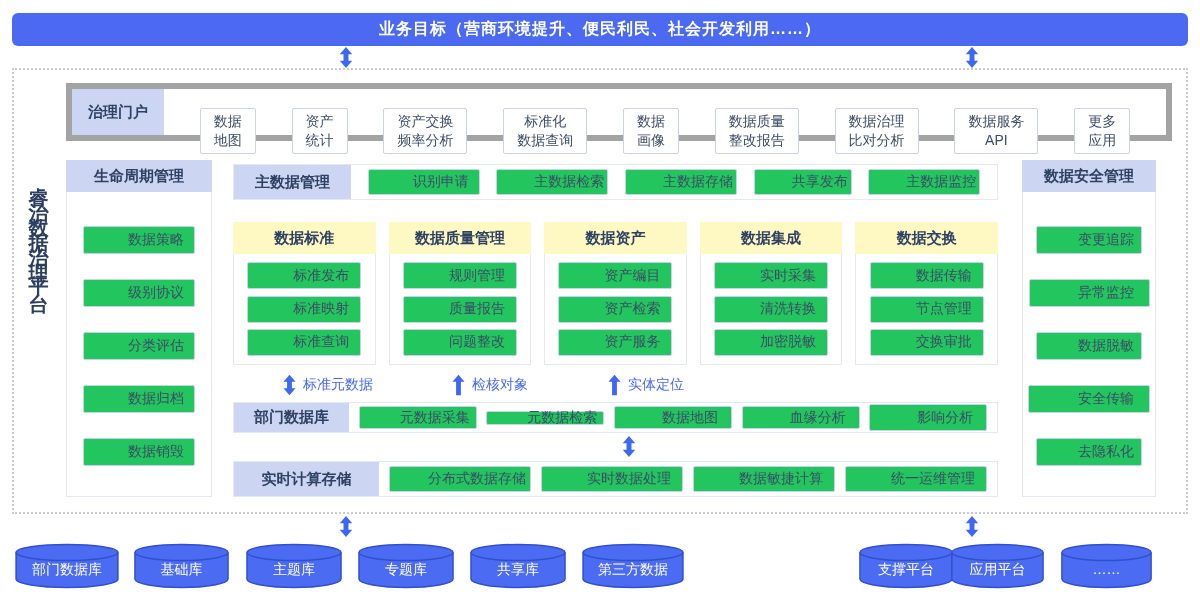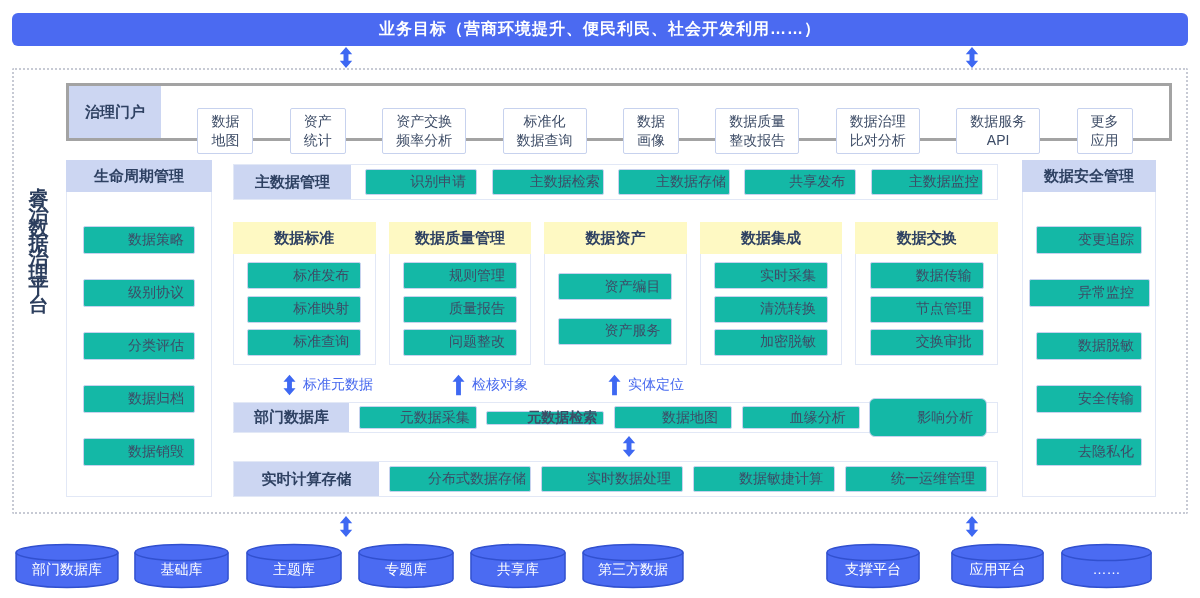--- a/index.html
+++ b/index.html
@@ -13,25 +13,25 @@
   .dashed { position:absolute; left:12px; top:68px; width:1176px; height:446px;
     border:2px dotted #c7cad4; border-radius:2px; }
 
   .vtitle { position:absolute; left:20px; top:172px; width:38px; height:300;
     writing-mode:vertical-rl; text-orientation:upright;
     font-size:20px; font-weight:bold; color:#2c3e5d; letter-spacing:15px; line-height:38px; }
 
   .row-label { background:#ccd6f2; color:#2e4162; font-weight:bold; font-size:15px;
     display:flex; align-items:center; justify-content:center; flex:0 0 auto; height:100%; }
 
-  .box { background:#14b8a6; border:1px solid #c7d2ee; border-radius:2px; color:#3d4c66;
+  .box { background:#22c55e; border:1px solid #c7d2ee; border-radius:2px; color:#3d4c66;
     font-size:14px; display:flex; align-items:center; justify-content:center;padding-left:34px; }
 
   .portal-row { position:absolute; left:66px; top:83px; width:1106px; height:58px;
-    background:#fff; border:3px solid #a3a3a3; display:flex; align-items:center; }
+    background:#fff; border:6px solid #a3a3a3; display:flex; align-items:center; }
   .portal-label { width:92px; }
   .portal-items { flex:1; display:flex; justify-content:space-evenly; align-items:center; }
   .pitem { background:#fff; border:1px solid #c7d2ee; border-radius:2px; color:#3d4c66;
     font-size:14px; line-height:1.35; white-space:pre-line; text-align:center; padding:3px 13px;margin-top:38px; }
 
   .side-panel { position:absolute; top:160px; display:flex; flex-direction:column; }
   .panel-header { height:32px; background:#ccd6f2; color:#2e4162; font-weight:bold; font-size:15px;
     display:flex; align-items:center; justify-content:center; }
   .panel-body { flex:1; background:#fff; border:1px solid #e2e8f6; border-top:none;
     display:flex; flex-direction:column; align-items:center; padding-top:34px; gap:25px; }
@@ -112,21 +112,21 @@
       <div class="box" style="width:112px;">数据销毁</div>
     </div>
   </div>
 
   <div class="hrow" style="top:164px; height:36px;">
     <div class="row-label" style="width:117px;">主数据管理</div>
     <div class="row-items">
       <div class="box" style="width:112px; height:26px;">识别申请</div>
       <div class="box" style="width:112px; height:26px;">主数据检索</div>
       <div class="box" style="width:112px; height:26px;">主数据存储</div>
-      <div class="box" style="width:112px; height:26px;">共享发布</div>
+      <div class="box" style="width:98px; height:26px;">共享发布</div>
       <div class="box" style="width:112px; height:26px;">主数据监控</div>
     </div>
   </div>
 
   <div class="columns">
     <div class="col">
       <div class="col-header">数据标准</div>
       <div class="col-body">
         <div class="box">标准发布</div>
         <div class="box">标准映射</div>
@@ -138,20 +138,21 @@
       <div class="col-body">
         <div class="box">规则管理</div>
         <div class="box">质量报告</div>
         <div class="box">问题整改</div>
       </div>
     </div>
     <div class="col">
       <div class="col-header">数据资产</div>
       <div class="col-body">
         <div class="box">资产编目</div>
+        <div class="box">资产检索</div>
         <div class="box">资产服务</div>
       </div>
     </div>
     <div class="col">
       <div class="col-header">数据集成</div>
       <div class="col-body">
         <div class="box">实时采集</div>
         <div class="box">清洗转换</div>
         <div class="box">加密脱敏</div>
       </div>
@@ -182,24 +183,24 @@
     <svg viewBox="0 0 14 22">
       <path d="M7 0 L13.5 7.5 H9.6 V22 H4.4 V7.5 H0.5 Z" fill="#3e68f2"></path>
     </svg>
     <span>实体定位</span>
   </div>
 
   <div class="hrow" style="top:402px; height:31px;">
     <div class="row-label" style="width:115px;">部门数据库</div>
     <div class="row-items">
       <div class="box" style="width:118px; height:23px;">元数据采集</div>
-      <div class="box" style="width:118px; height:14px;font-weight:bold;">元数据检索</div>
+      <div class="box" style="width:118px; height:14px;">元数据检索</div>
       <div class="box" style="width:118px; height:23px;">数据地图</div>
       <div class="box" style="width:118px; height:23px;">血缘分析</div>
-      <div class="box" style="width:118px; height:39px;border-radius:6px;">影响分析</div>
+      <div class="box" style="width:118px; height:27px;">影响分析</div>
     </div>
   </div>
 
   <svg class="varrow" style="left:622px; top:436px;" viewBox="0 0 14 22">
     <path d="M7 0 L13.5 7.5 H9.6 V14.5 H13.5 L7 22 L0.5 14.5 H4.4 V7.5 H0.5 Z" fill="#3e68f2"></path>
   </svg>
 
   <div class="hrow" style="top:461px; height:36px;">
     <div class="row-label" style="width:145px;">实时计算存储</div>
     <div class="row-items">
@@ -209,21 +210,21 @@
       <div class="box" style="width:142px; height:26px;">统一运维管理</div>
     </div>
   </div>
 
   <div class="side-panel" style="left:1022px; width:134px; height:337px;">
     <div class="panel-header">数据安全管理</div>
     <div class="panel-body">
       <div class="box" style="width:106px;">变更追踪</div>
       <div class="box" style="width:121px;">异常监控</div>
       <div class="box" style="width:106px;">数据脱敏</div>
-      <div class="box" style="width:106px;">安全传输</div>
+      <div class="box" style="width:122px;">安全传输</div>
       <div class="box" style="width:106px;">去隐私化</div>
     </div>
   </div>
 
   <svg class="varrow" style="left:339px; top:516px;" viewBox="0 0 14 22">
     <path d="M7 0 L13.5 7.5 H9.6 V14.5 H13.5 L7 22 L0.5 14.5 H4.4 V7.5 H0.5 Z" fill="#3e68f2"></path>
   </svg>
   <svg class="varrow" style="left:965px; top:516px;" viewBox="0 0 14 22">
     <path d="M7 0 L13.5 7.5 H9.6 V14.5 H13.5 L7 22 L0.5 14.5 H4.4 V7.5 H0.5 Z" fill="#3e68f2"></path>
   </svg>
@@ -263,21 +264,21 @@
     </svg>
     <span>共享库</span>
   </div>
   <div class="cyl" style="left:581px; width:104px;">
     <svg viewBox="0 0 100 47" preserveAspectRatio="none">
       <path d="M2 9.5 V36 a48 8.5 0 0 0 96 0 V9.5" fill="#4b6bf2" stroke="#3150cf" stroke-width="1.5"></path>
       <ellipse cx="50" cy="9.5" rx="48" ry="8" fill="#4b6bf2" stroke="#3150cf" stroke-width="1.5"></ellipse>
     </svg>
     <span>第三方数据</span>
   </div>
-  <div class="cyl" style="left:825px; width:96px;">
+  <div class="cyl" style="left:858px; width:96px;">
     <svg viewBox="0 0 100 47" preserveAspectRatio="none">
       <path d="M2 9.5 V36 a48 8.5 0 0 0 96 0 V9.5" fill="#4b6bf2" stroke="#3150cf" stroke-width="1.5"></path>
       <ellipse cx="50" cy="9.5" rx="48" ry="8" fill="#4b6bf2" stroke="#3150cf" stroke-width="1.5"></ellipse>
     </svg>
     <span>支撑平台</span>
   </div>
   <div class="cyl" style="left:950px; width:95px;">
     <svg viewBox="0 0 100 47" preserveAspectRatio="none">
       <path d="M2 9.5 V36 a48 8.5 0 0 0 96 0 V9.5" fill="#4b6bf2" stroke="#3150cf" stroke-width="1.5"></path>
       <ellipse cx="50" cy="9.5" rx="48" ry="8" fill="#4b6bf2" stroke="#3150cf" stroke-width="1.5"></ellipse>

